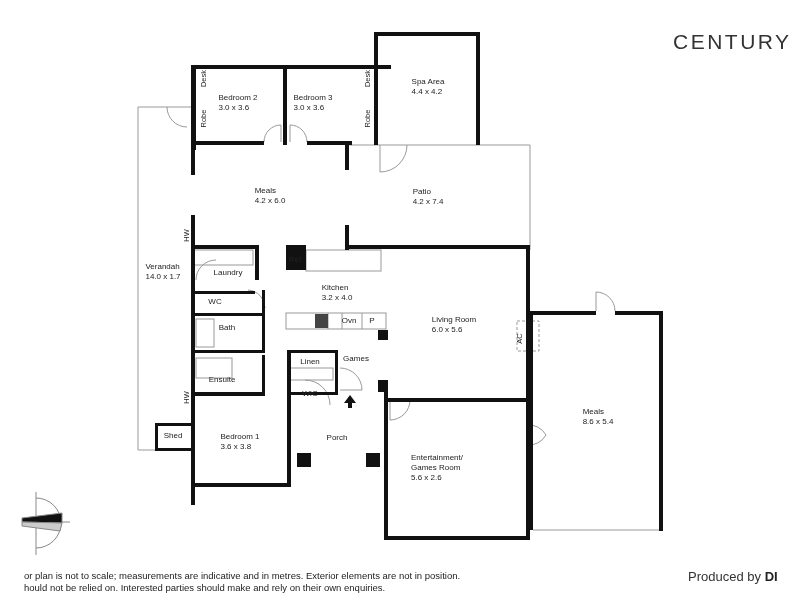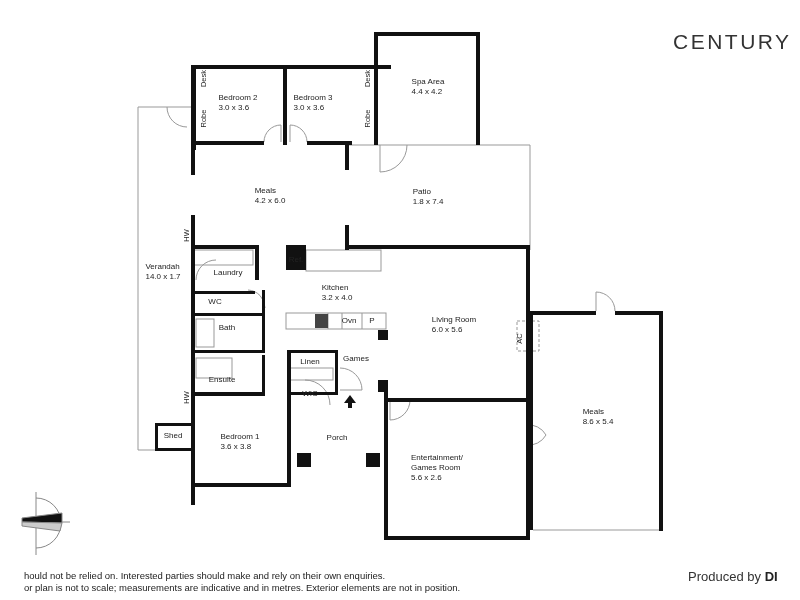--- a/index.html
+++ b/index.html
@@ -133,21 +133,21 @@
 <div class="lbl" style="left:428px;top:77px">
     <div>Spa Area</div>
     <div>4.4 x 4.2</div>
   </div>
 <div class="lbl" style="left:270px;top:186px">
     <div>Meals</div>
     <div>4.2 x 6.0</div>
   </div>
 <div class="lbl" style="left:428px;top:187px">
     <div>Patio</div>
-    <div>1.8 x 7.4</div>
+    <div>4.2 x 7.4</div>
   </div>
 <div class="lbl" style="left:163px;top:262px">
     <div>Verandah</div>
     <div>14.0 x 1.7</div>
   </div>
 <div class="lbl" style="left:337px;top:283px">
     <div>Kitchen</div>
     <div>3.2 x 4.0</div>
   </div>
 <div class="lbl" style="left:454px;top:315px">
@@ -182,16 +182,16 @@
 
 <div class="vlbl" style="left:195px;top:74px">Desk</div>
 <div class="vlbl" style="left:195px;top:114px">Robe</div>
 <div class="vlbl" style="left:359px;top:74px">Desk</div>
 <div class="vlbl" style="left:359px;top:114px">Robe</div>
 <div class="vlbl" style="left:180px;top:231px">HW</div>
 <div class="vlbl" style="left:180px;top:393px">HW</div>
 <div class="vlbl" style="left:514px;top:334px">AC</div>
 
 <div class="disclaimer">
+  <div>or plan is not to scale; measurements are indicative and in metres. Exterior elements are not in position.</div>
   <div>hould not be relied on. Interested parties should make and rely on their own enquiries.</div>
-  <div>or plan is not to scale; measurements are indicative and in metres. Exterior elements are not in position.</div>
 </div>
 <div class="produced"><span>Produced by</span> <b>DI</b></div>
 
 </body></html>

